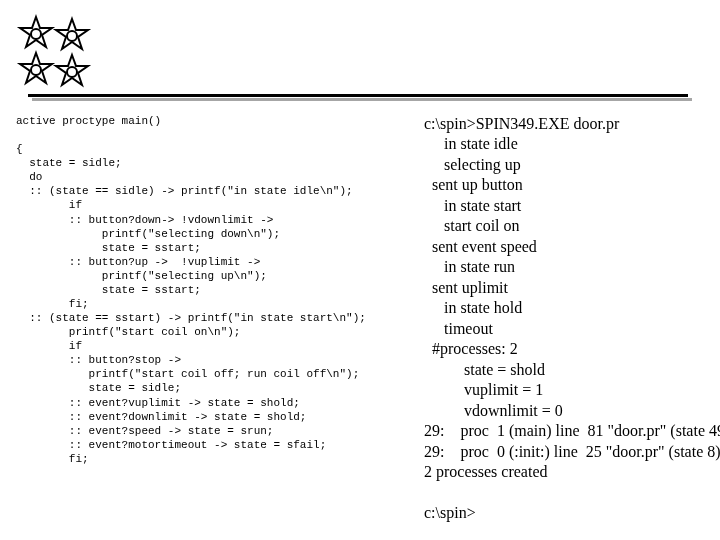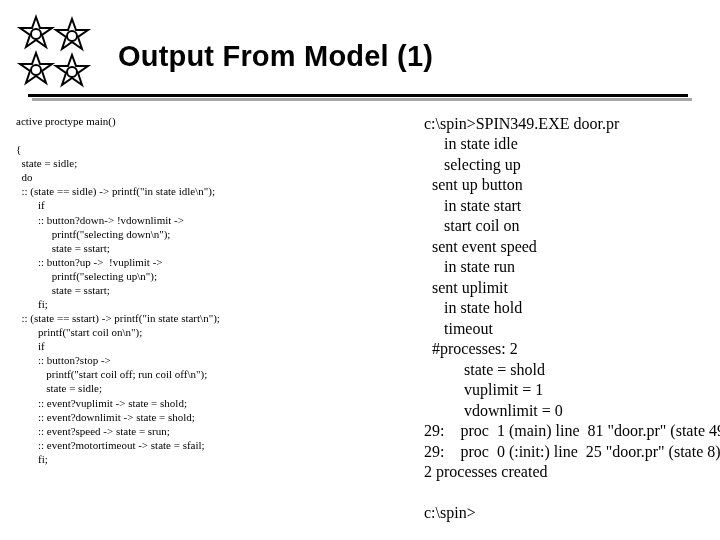--- a/index.html
+++ b/index.html
@@ -55,21 +55,21 @@
   .body {
     position: relative;
     width: 100%;
     height: 410px;
   }
   .code-left {
     position: absolute;
     left: -4px;
     top: 0;
     width: 420px;
-    font-family: Liberation Serif, serif;
+    font-family: Liberation Mono, monospace;
     font-size: 11px;
     line-height: 1.28;
     white-space: pre;
   }
   .trace-right {
     position: absolute;
     right: 6px;
     top: 0;
     width: 270px;
     font-family: "Times New Roman", Times, serif;
@@ -100,21 +100,20 @@
             <polygon points="0,-17 4,-6 16,-6 6,1 10,13 0,6 -10,13 -6,1 -16,-6 -4,-6"></polygon>
             <circle cx="0" cy="0" r="5"></circle>
           </g>
           <g transform="translate(60,60)">
             <polygon points="0,-17 4,-6 16,-6 6,1 10,13 0,6 -10,13 -6,1 -16,-6 -4,-6"></polygon>
             <circle cx="0" cy="0" r="5"></circle>
           </g>
         </g>
       </svg>
     </div>
-    <div class="title">Output From Model (1)</div>
   </div>
 
   <div class="hr-wrap">
     <div class="hr-main"></div>
     <div class="hr-shadow"></div>
   </div>
 
   <div class="body">
     <div class="code-left">active proctype main()
 

